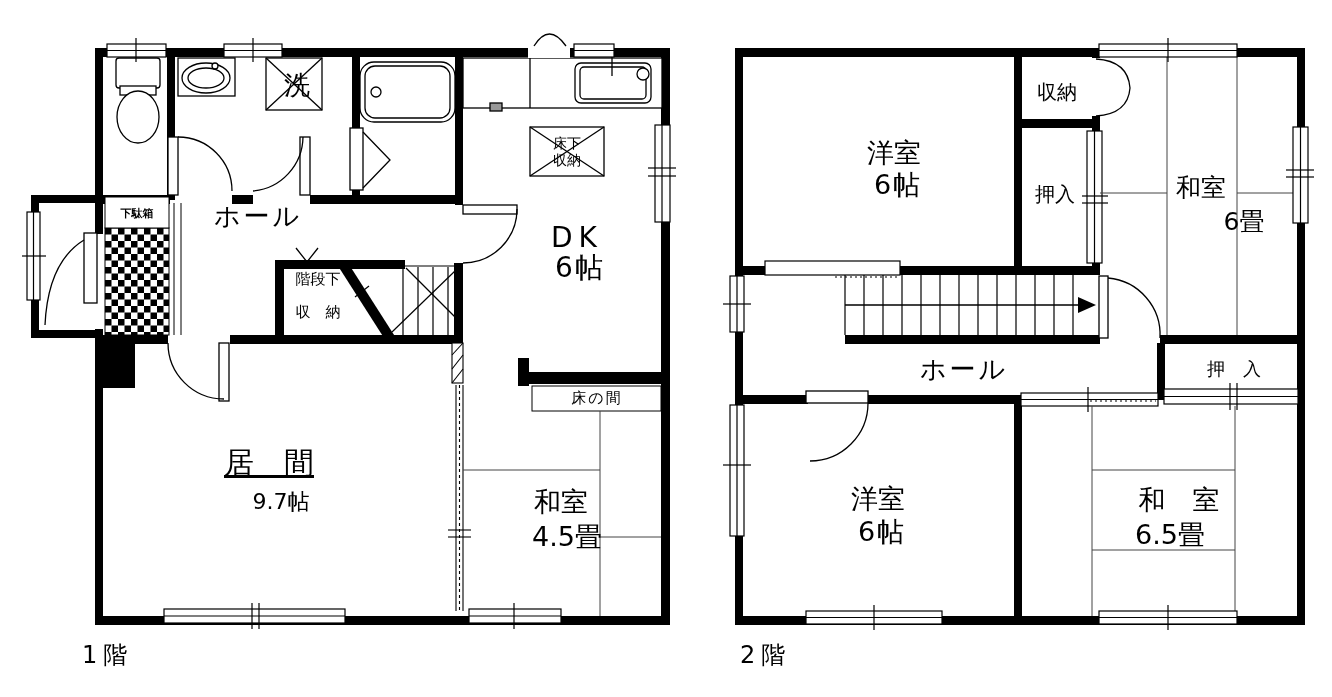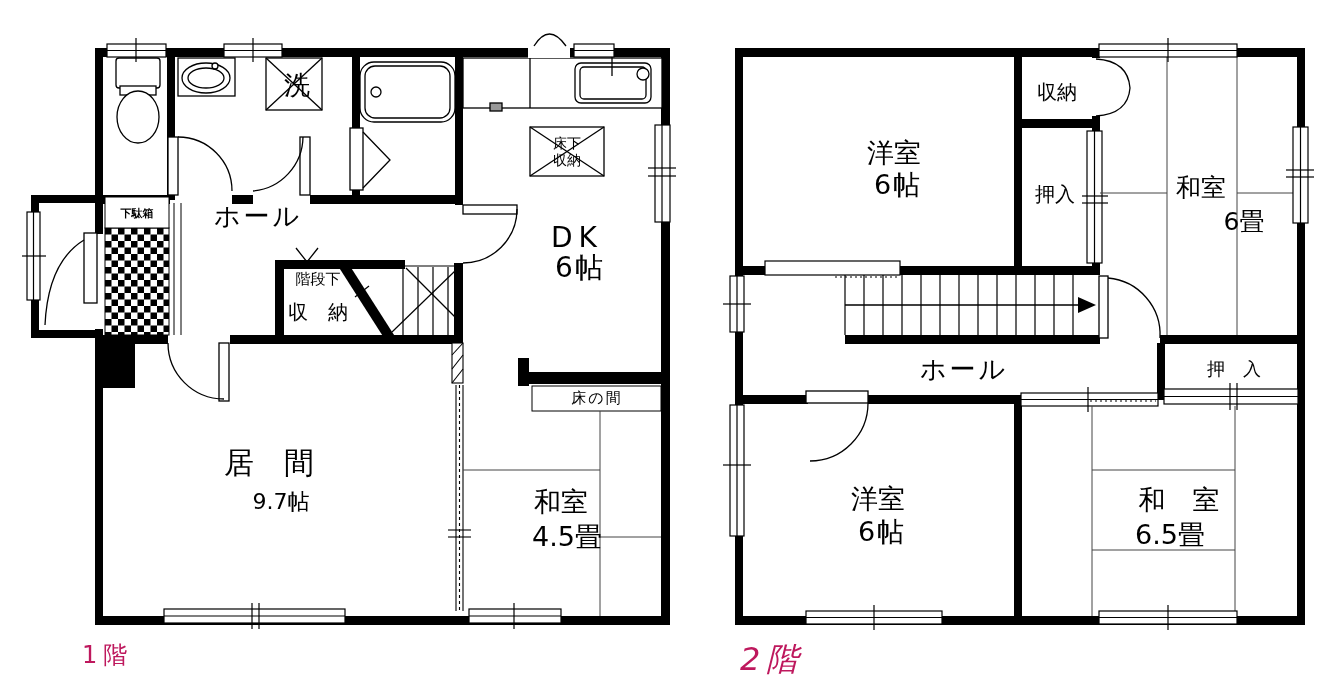--- a/index.html
+++ b/index.html
@@ -1,21 +1,21 @@
 <!DOCTYPE html>
 <html><head>
 <meta charset="utf-8">
 <style>
   html,body{margin:0;padding:0;background:#ffffff;}
   .canvas{position:relative;width:1332px;height:697px;background:#ffffff;overflow:hidden;
           font-family:"DejaVu Sans",sans-serif;}
   .canvas svg{position:absolute;left:0;top:0;}
   .lbl{position:absolute;transform:translate(-50%,-50%);color:#000;white-space:pre;
        line-height:1;font-family:"DejaVu Sans",sans-serif;}
-  .caption{position:absolute;color:#be185d;white-space:pre;line-height:1;}
+  .caption{position:absolute;color:#000000;white-space:pre;line-height:1;}
 </style>
 </head>
 <body>
 
 <div class="canvas">
 
 <svg width="1332" height="697" viewBox="0 0 1332 697">
   <defs>
     <pattern id="checker" x="105" y="228" width="13" height="13" patternUnits="userSpaceOnUse">
       <rect width="13" height="13" fill="#ffffff"></rect>
@@ -314,22 +314,22 @@
 </svg>
 
 <div>
   <div class="lbl" style="left:297px;top:85px;font-size:26px;">洗</div>
   <div class="lbl" style="left:567px;top:143px;font-size:14px;">床下</div>
   <div class="lbl" style="left:567px;top:160px;font-size:14px;">収納</div>
   <div class="lbl" style="left:258px;top:216px;font-size:26px;letter-spacing:3px;">ホール</div>
   <div class="lbl" style="left:577px;top:238px;font-size:28px;letter-spacing:6px;">DK</div>
   <div class="lbl" style="left:580px;top:268px;font-size:28px;letter-spacing:2px;">6帖</div>
   <div class="lbl" style="left:318px;top:279px;font-size:15px;">階段下</div>
-  <div class="lbl" style="left:318px;top:312px;font-size:20px;">収　納</div>
-  <div class="lbl" style="left:269px;top:463px;font-size:30px;">居　間</div>
+  <div class="lbl" style="left:318px;top:312px;font-size:15px;">収　納</div>
+  <div class="lbl" style="left:269px;top:463px;font-size:30px;text-decoration:underline;">居　間</div>
   <div class="lbl" style="left:281px;top:502px;font-size:22px;">9.7帖</div>
   <div class="lbl" style="left:597px;top:398px;font-size:15px;letter-spacing:2px;">床の間</div>
   <div class="lbl" style="left:561px;top:501px;font-size:27px;">和室</div>
   <div class="lbl" style="left:567px;top:536px;font-size:27px;">4.5畳</div>
   <div class="lbl" style="left:137px;top:213px;font-size:11px;font-weight:bold;">下駄箱</div>
   <div class="caption" style="left:82px;top:643px;font-size:24px;letter-spacing:6px;">1階</div>
 </div>
 
 <div>
   <div class="lbl" style="left:894px;top:152px;font-size:27px;">洋室</div>
@@ -337,16 +337,16 @@
   <div class="lbl" style="left:1057px;top:92px;font-size:20px;">収納</div>
   <div class="lbl" style="left:1055px;top:194px;font-size:20px;">押入</div>
   <div class="lbl" style="left:1201px;top:187px;font-size:25px;">和室</div>
   <div class="lbl" style="left:1206px;top:221px;font-size:25px;margin-left:38px;">6畳</div>
   <div class="lbl" style="left:964px;top:369px;font-size:26px;letter-spacing:3px;">ホール</div>
   <div class="lbl" style="left:1234px;top:369px;font-size:18px;">押　入</div>
   <div class="lbl" style="left:878px;top:498px;font-size:27px;">洋室</div>
   <div class="lbl" style="left:882px;top:531px;font-size:27px;letter-spacing:2px;">6帖</div>
   <div class="lbl" style="left:1167px;top:499px;font-size:27px;margin-left:12px;">和　室</div>
   <div class="lbl" style="left:1170px;top:534px;font-size:27px;">6.5畳</div>
-  <div class="caption" style="left:740px;top:643px;font-size:32px;letter-spacing:6px;font-style:italic;">2階</div>
+  <div class="caption" style="left:740px;top:643px;font-size:24px;letter-spacing:6px;">2階</div>
 </div>
 
 </div>
 
 </body></html>

